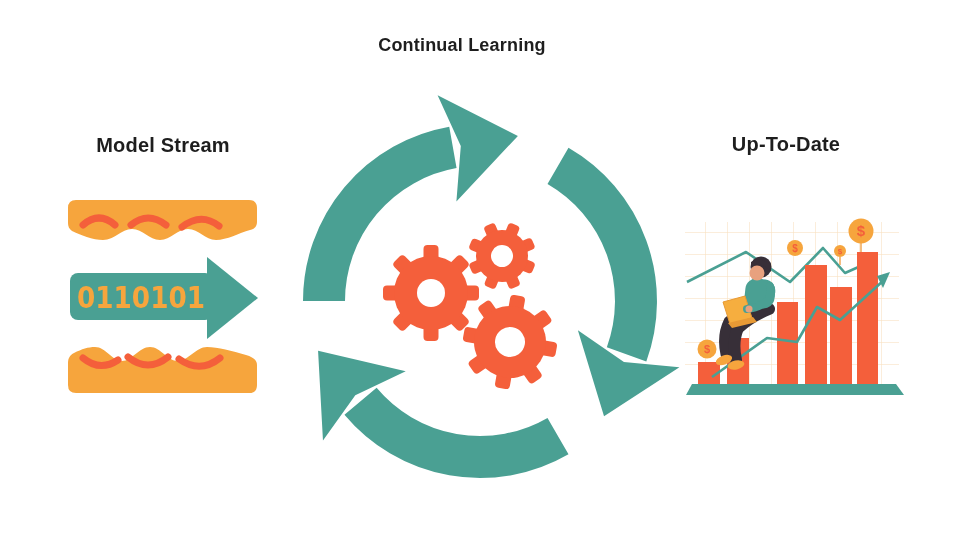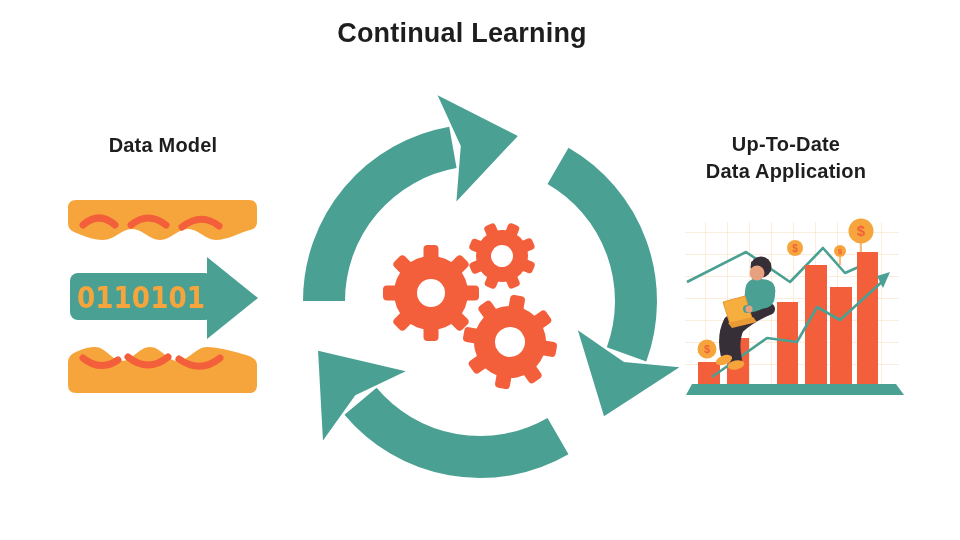--- a/index.html
+++ b/index.html
@@ -1,42 +1,41 @@
 <!DOCTYPE html>
 <html><head>
 <meta charset="utf-8">
 <style>
   html,body{margin:0;padding:0;background:#ffffff;}
   .canvas{
     position:relative;width:960px;height:540px;background:#ffffff;overflow:hidden;
     font-family:"Liberation Sans","DejaVu Sans",sans-serif;color:#1e1e1e;
   }
   .ttl{position:absolute;text-align:center;font-weight:700;font-size:20px;line-height:27px;letter-spacing:.2px;color:#1e1e1e;}
-  .center-title{left:282px;top:20px;width:360px;font-size:27px;}
+  .center-title{left:282px;top:32px;width:360px;font-size:18px;}
   .left-title{left:63px;top:132px;width:200px;}
   .right-title{left:686px;top:131px;width:200px;}
   svg{position:absolute;display:block;overflow:visible;}
   .svg-left{left:60px;top:195px;}
   .svg-center{left:290px;top:93px;}
   .svg-right{left:683px;top:210px;}
 </style>
 </head>
 <body>
 
 <div class="canvas">
 
   <div class="ttl center-title">
     <div>Continual Learning</div>
   </div>
 
-  <div class="ttl left-title">Data Model</div>
+  <div class="ttl left-title">Model Stream</div>
 
   <div class="ttl right-title">
     <div>Up-To-Date</div>
-    <div>Data Application</div>
   </div>
 
   <svg class="svg-left" width="200" height="205" viewBox="0 0 200 205">
 
     <g>
       <path fill="#F6A53D" d="M 16 5 L 189 5 Q 197 5 197 13 L 197 27
         C 197 32 194 34 190 35
         C 179 38 167 45 156 45
         C 145 45 139 34 128 34
         C 117 34 111 45 100 45

